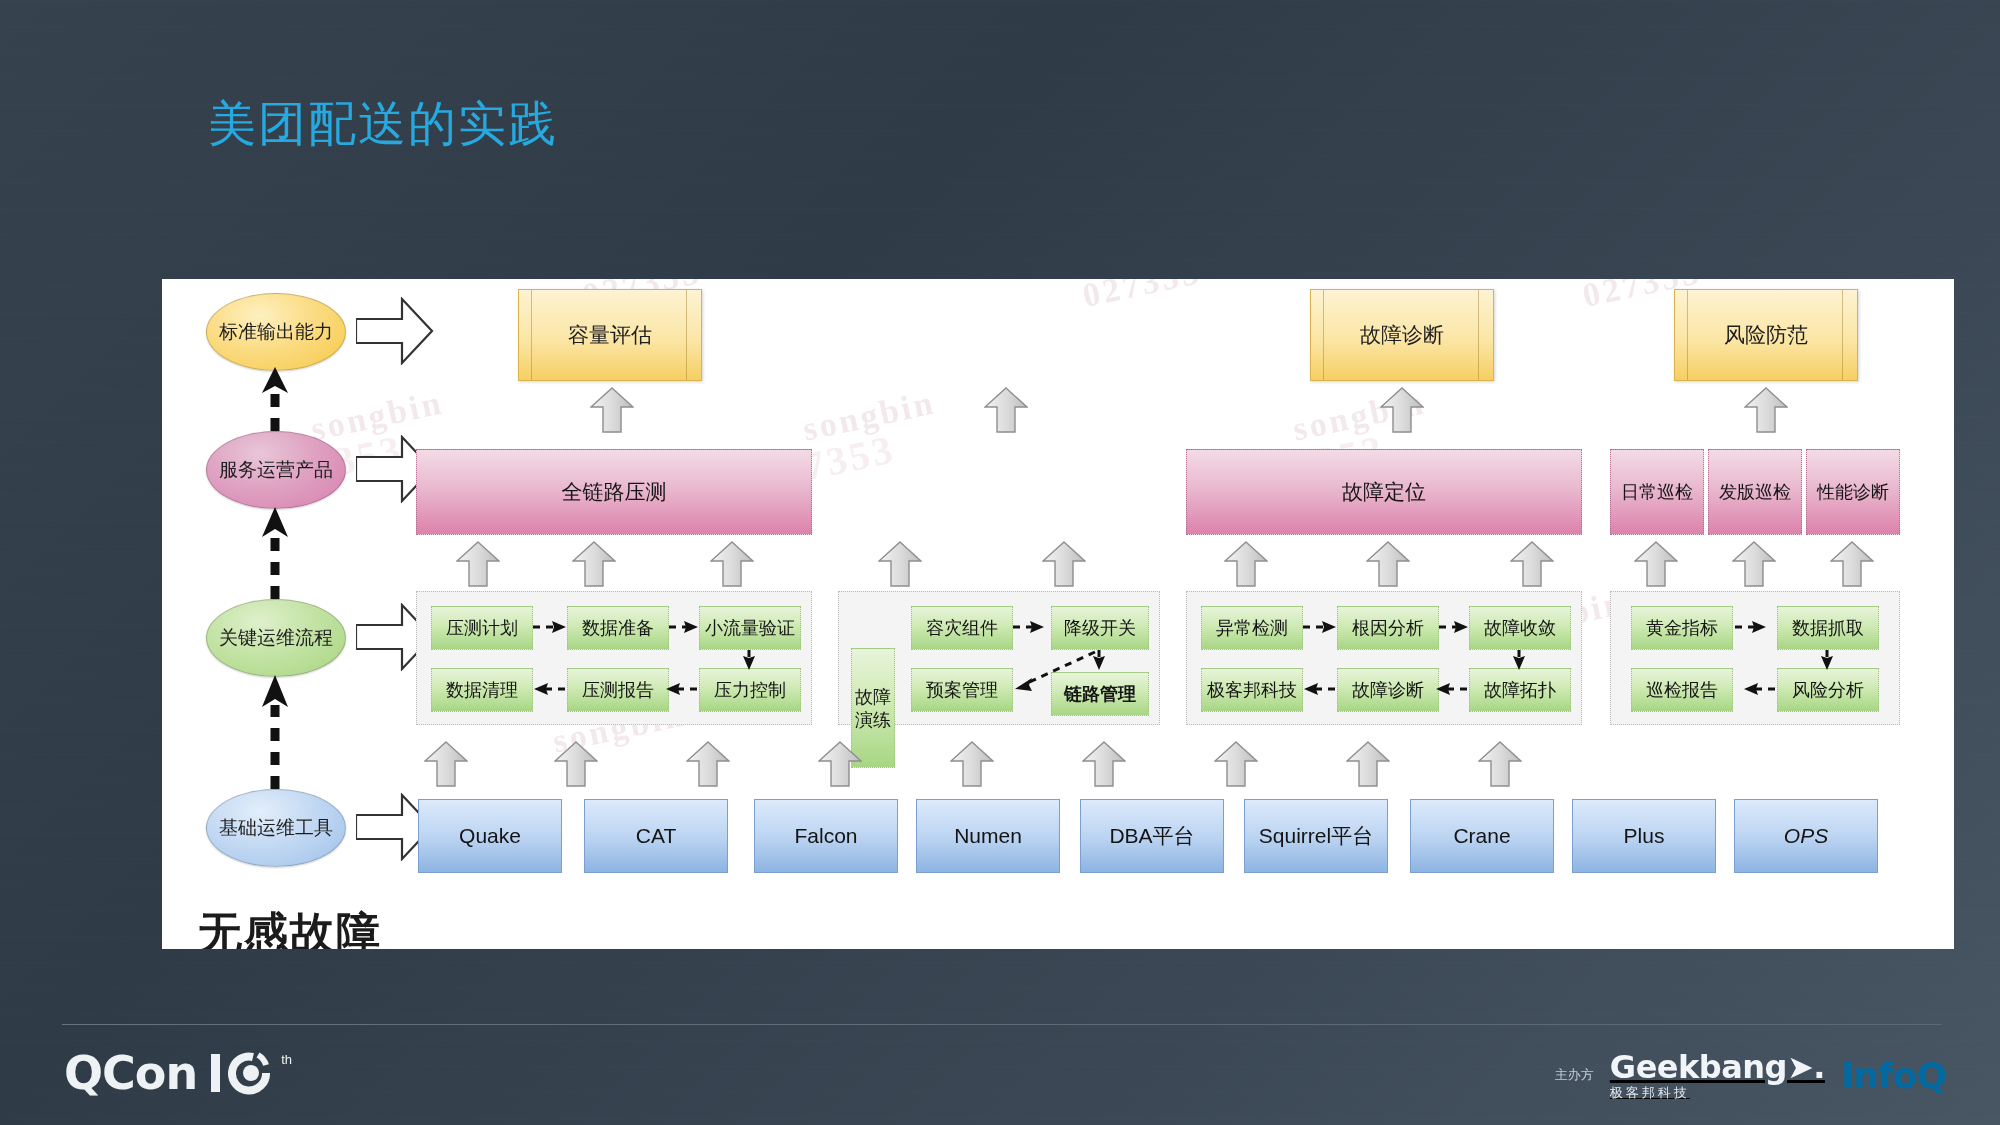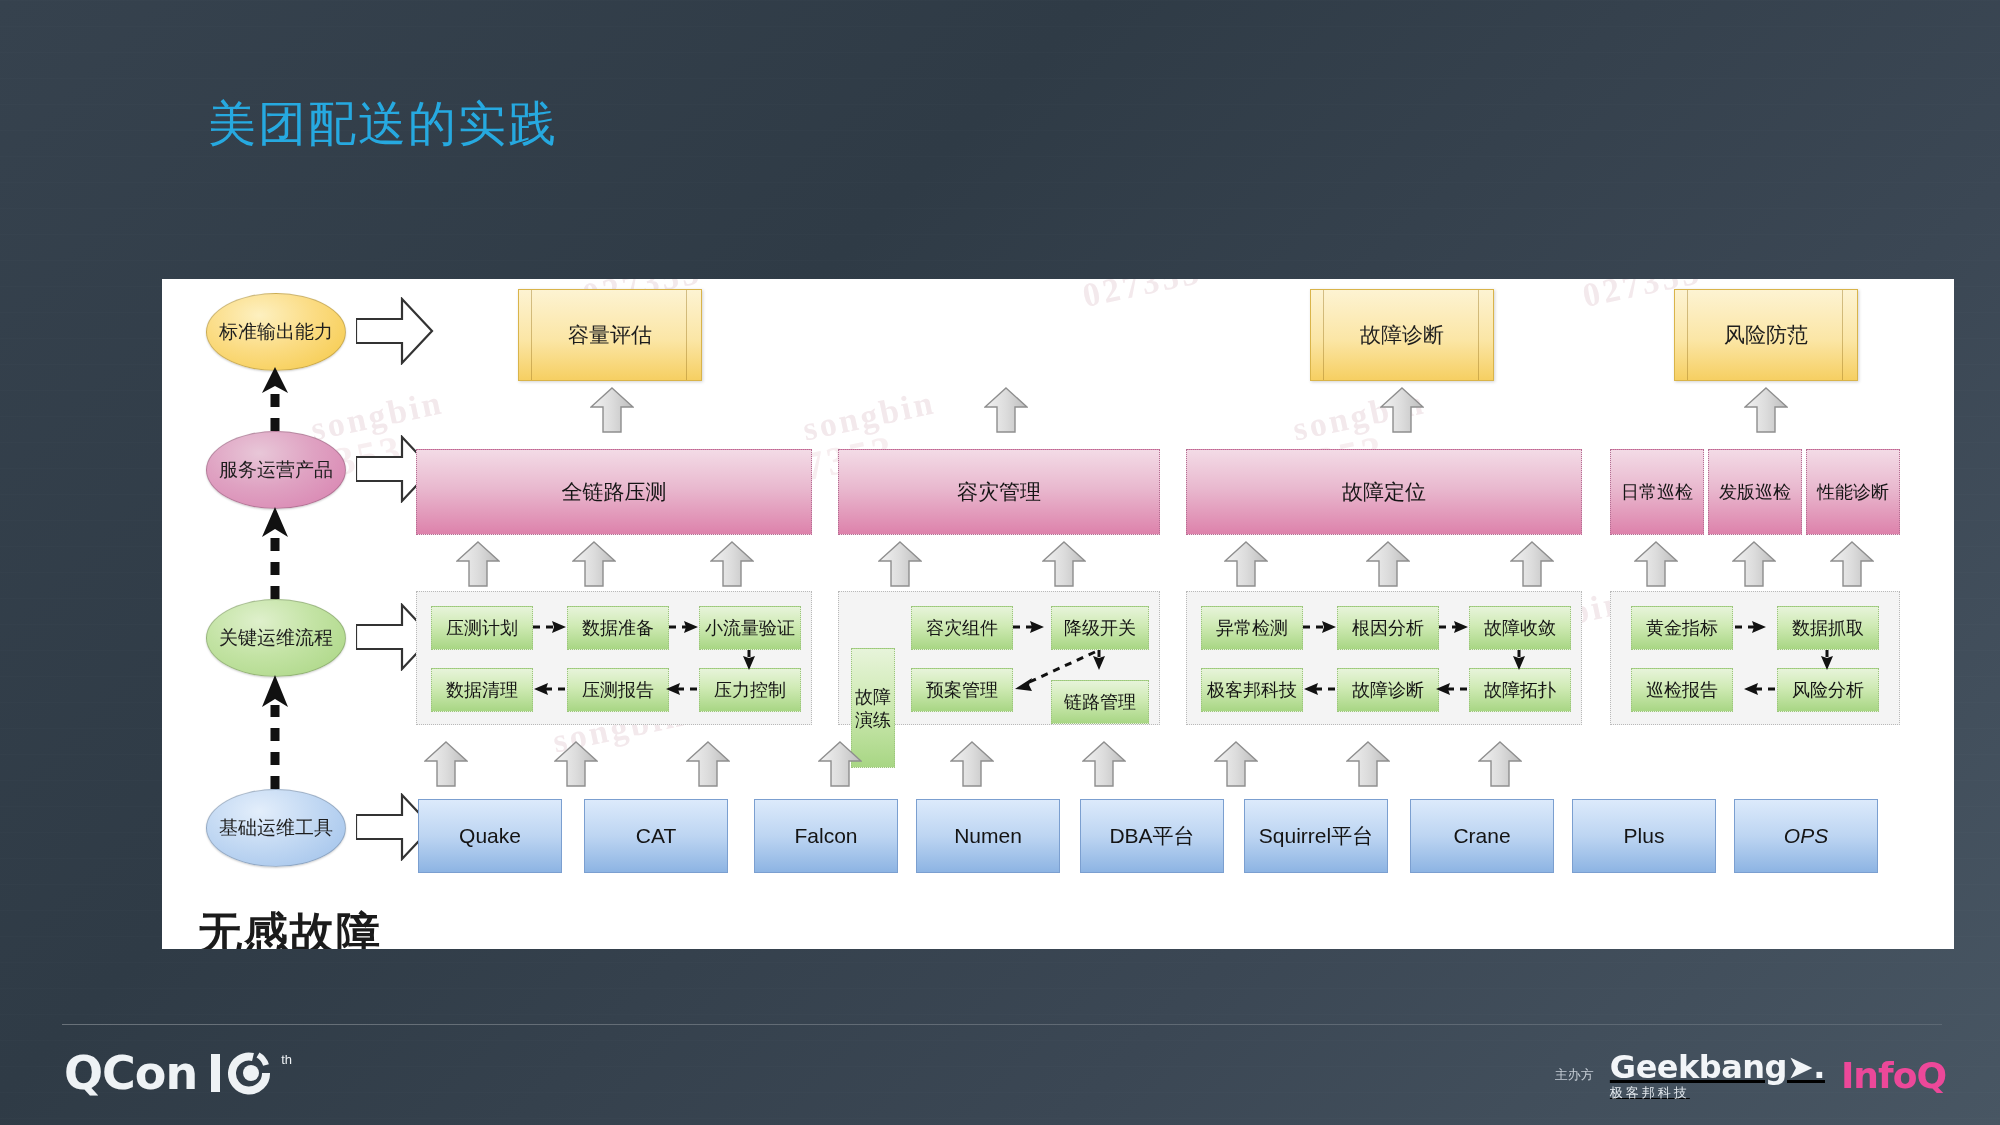--- a/index.html
+++ b/index.html
@@ -113,21 +113,21 @@
   .qc-mark{display:flex;align-items:flex-start;}
   #qcon-sup{font-size:13px;color:#eef2f5;margin-left:2px;margin-top:4px;}
   #footer-right{position:absolute;right:54px;top:1048px;display:flex;align-items:center;gap:16px;}
   #host-label{font-size:13px;color:#c6ced6;line-height:1.1;text-align:center;
     font-family:"DejaVu Sans","Liberation Sans",sans-serif;}
   .gb-wrap{display:flex;flex-direction:column;align-items:flex-start;text-decoration:underline;}
   #gb-word{font-size:32px;font-weight:bold;color:#f2f5f8;letter-spacing:-.5px;
     font-family:"DejaVu Sans","Liberation Sans",sans-serif;}
   #gb-cn{font-size:13px;color:#e3e9ee;letter-spacing:3px;margin-top:-2px;
     font-family:"DejaVu Sans","Liberation Sans",sans-serif;}
-  #infoq-word{font-size:36px;font-weight:bold;color:#ec4899;letter-spacing:-1px;
+  #infoq-word{font-size:36px;font-weight:bold;color:#0369a1;letter-spacing:-1px;
     font-family:"DejaVu Sans","Liberation Sans",sans-serif;}
 </style>
 </head>
 <body>
 
 <div class="bg-bands"></div>
 
 <div id="slide-title">美团配送的实践</div>
 
 <div id="panel">
@@ -213,23 +213,20 @@
   </svg>
   <svg class="uparrow" style="left:1218px;top:108px;width:44px;height:46px;" viewBox="0 0 44 46">
     <path d="M22 1 L43 20 L31 20 L31 45 L13 45 L13 20 L1 20 Z" fill="url(#ug)" stroke="#8e8e8e" stroke-width="1.4"></path>
   </svg>
   <svg class="uparrow" style="left:1582px;top:108px;width:44px;height:46px;" viewBox="0 0 44 46">
     <path d="M22 1 L43 20 L31 20 L31 45 L13 45 L13 20 L1 20 Z" fill="url(#ug)" stroke="#8e8e8e" stroke-width="1.4"></path>
   </svg>
 
   <div class="pbar" style="left:254px;top:170px;width:394px;">
     <span>全链路压测</span>
-  </div>
-  <div class="pbar" style="left:676px;top:170px;width:320px;">
-    <span>容灾管理</span>
   </div>
   <div class="pbar" style="left:1024px;top:170px;width:394px;">
     <span>故障定位</span>
   </div>
   <div class="pbar small" style="left:1448px;top:170px;width:92px;">
     <span>日常巡检</span>
   </div>
   <div class="pbar small" style="left:1546px;top:170px;width:92px;">
     <span>发版巡检</span>
   </div>
@@ -295,21 +292,21 @@
   </div>
 
   <div class="ggroup" style="left:676px;top:312px;width:320px;height:132px;">
     <div class="gbox tall" style="left:12px;top:8px;width:42px;">
       <span>故障</span>
       <span>演练</span>
     </div>
     <div class="gbox" style="left:72px;top:14px;width:100px;">容灾组件</div>
     <div class="gbox" style="left:212px;top:14px;width:96px;">降级开关</div>
     <div class="gbox" style="left:72px;top:76px;width:100px;">预案管理</div>
-    <div class="gbox" style="left:212px;top:88px;width:96px;">链路管理</div>
+    <div class="gbox" style="left:212px;top:80px;width:96px;font-weight:bold;">链路管理</div>
     <svg style="position:absolute;left:0;top:0;width:320px;height:132px;">
       <g stroke="#111" stroke-width="3" fill="none" stroke-dasharray="7 6">
         <line x1="174" y1="35" x2="196" y2="35"></line>
         <line x1="260" y1="58" x2="260" y2="68"></line>
         <line x1="256" y1="60" x2="186" y2="92"></line>
       </g>
       <path d="M205 35 L191 29 L193 35 L191 41 Z" fill="#111"></path>
       <path d="M260 78 L254 64 L260 66 L266 64 Z" fill="#111"></path>
       <path d="M176 97 L193 86 L190 93 L193 99 Z" fill="#111"></path>
     </svg>

